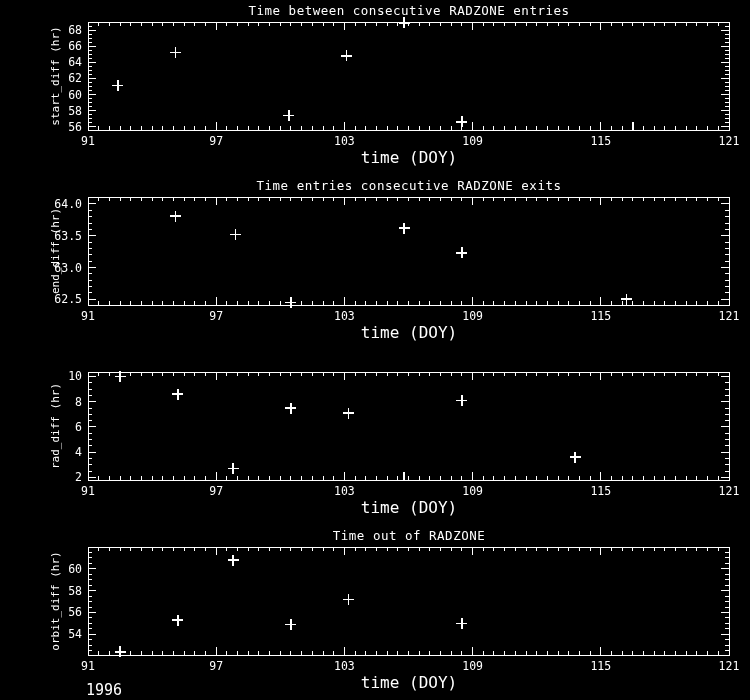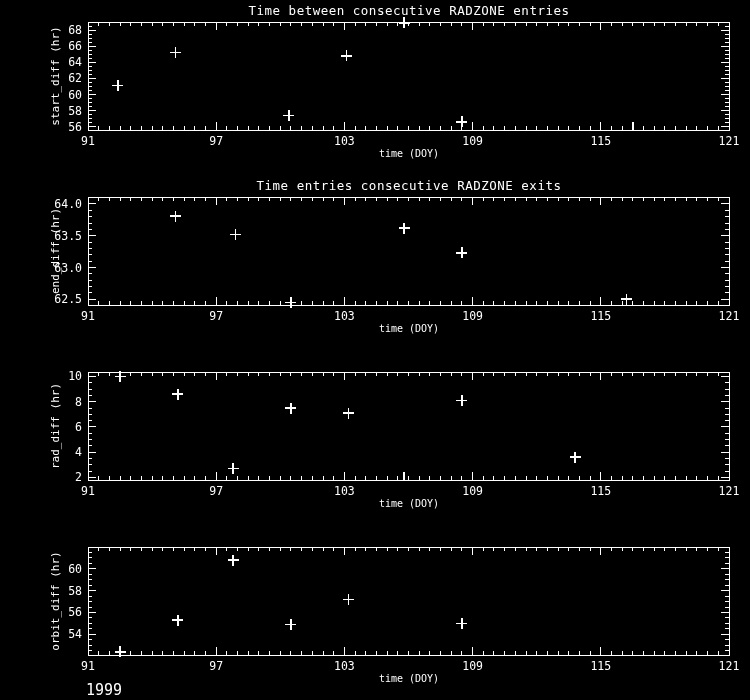--- a/index.html
+++ b/index.html
@@ -12,21 +12,21 @@
   }
   .page { position:absolute; left:0; top:0; width:750px; height:700px; }
   .chart-slot { position:absolute; left:0; width:750px; height:175px; }
   .chart-title {
     position:absolute; left:88px; width:642px; top:3px;
     text-align:center; color:#ffffff; font-size:12.5px;
     letter-spacing:0.5px; white-space:pre;
   }
   .x-axis-label {
     position:absolute; left:88px; width:642px; top:148px;
-    text-align:center; color:#ffffff; font-size:10px;
+    text-align:center; color:#ffffff; font-size:16px;
   }
   .y-axis-label {
     position:absolute; left:55px; top:76px;
     transform:translate(-50%,-50%) rotate(-90deg);
     color:#ffffff; font-size:11px; white-space:nowrap;
   }
   .plot-svg { position:absolute; left:0; top:0; }
   .plot-svg text {
     fill:#ffffff; stroke:none;
     font-family:"DejaVu Sans Mono", monospace; font-size:11.5px;
@@ -637,20 +637,21 @@
         <text x="82" y="131.4736842105263" text-anchor="end">2</text>
         <text x="82" y="106.21052631578947" text-anchor="end">4</text>
         <text x="82" y="80.94736842105263" text-anchor="end">6</text>
         <text x="82" y="55.68421052631578" text-anchor="end">8</text>
         <text x="82" y="30.421052631578945" text-anchor="end">10</text>
       </svg>
     <div class="x-axis-label">time (DOY)</div>
   </div>
 
   <div class="chart-slot" style="top:525px">
+    <div class="chart-title">Time out of RADZONE</div>
     <div class="y-axis-label">orbit_diff (hr)</div>
     <svg class="plot-svg" width="750" height="175">
         <g shape-rendering="crispEdges">
           <rect x="88" y="22" width="641" height="108" fill="none"></rect>
           <line x1="88" y1="130" x2="88" y2="122"></line>
           <line x1="88" y1="22" x2="88" y2="30"></line>
           <line x1="98.68333333333334" y1="130" x2="98.68333333333334" y2="126"></line>
           <line x1="98.68333333333334" y1="22" x2="98.68333333333334" y2="26"></line>
           <line x1="109.36666666666667" y1="130" x2="109.36666666666667" y2="126"></line>
           <line x1="109.36666666666667" y1="22" x2="109.36666666666667" y2="26"></line>
@@ -832,15 +833,15 @@
         <text x="600.8000000000001" y="145" text-anchor="middle">115</text>
         <text x="729" y="145" text-anchor="middle">121</text>
         <text x="82" y="113.27272727272728" text-anchor="end">54</text>
         <text x="82" y="91.45454545454547" text-anchor="end">56</text>
         <text x="82" y="69.63636363636364" text-anchor="end">58</text>
         <text x="82" y="47.81818181818183" text-anchor="end">60</text>
       </svg>
     <div class="x-axis-label">time (DOY)</div>
   </div>
 
-  <div class="footer-year">1999</div>
+  <div class="footer-year">1996</div>
 
 </div>
 
 </body></html>

